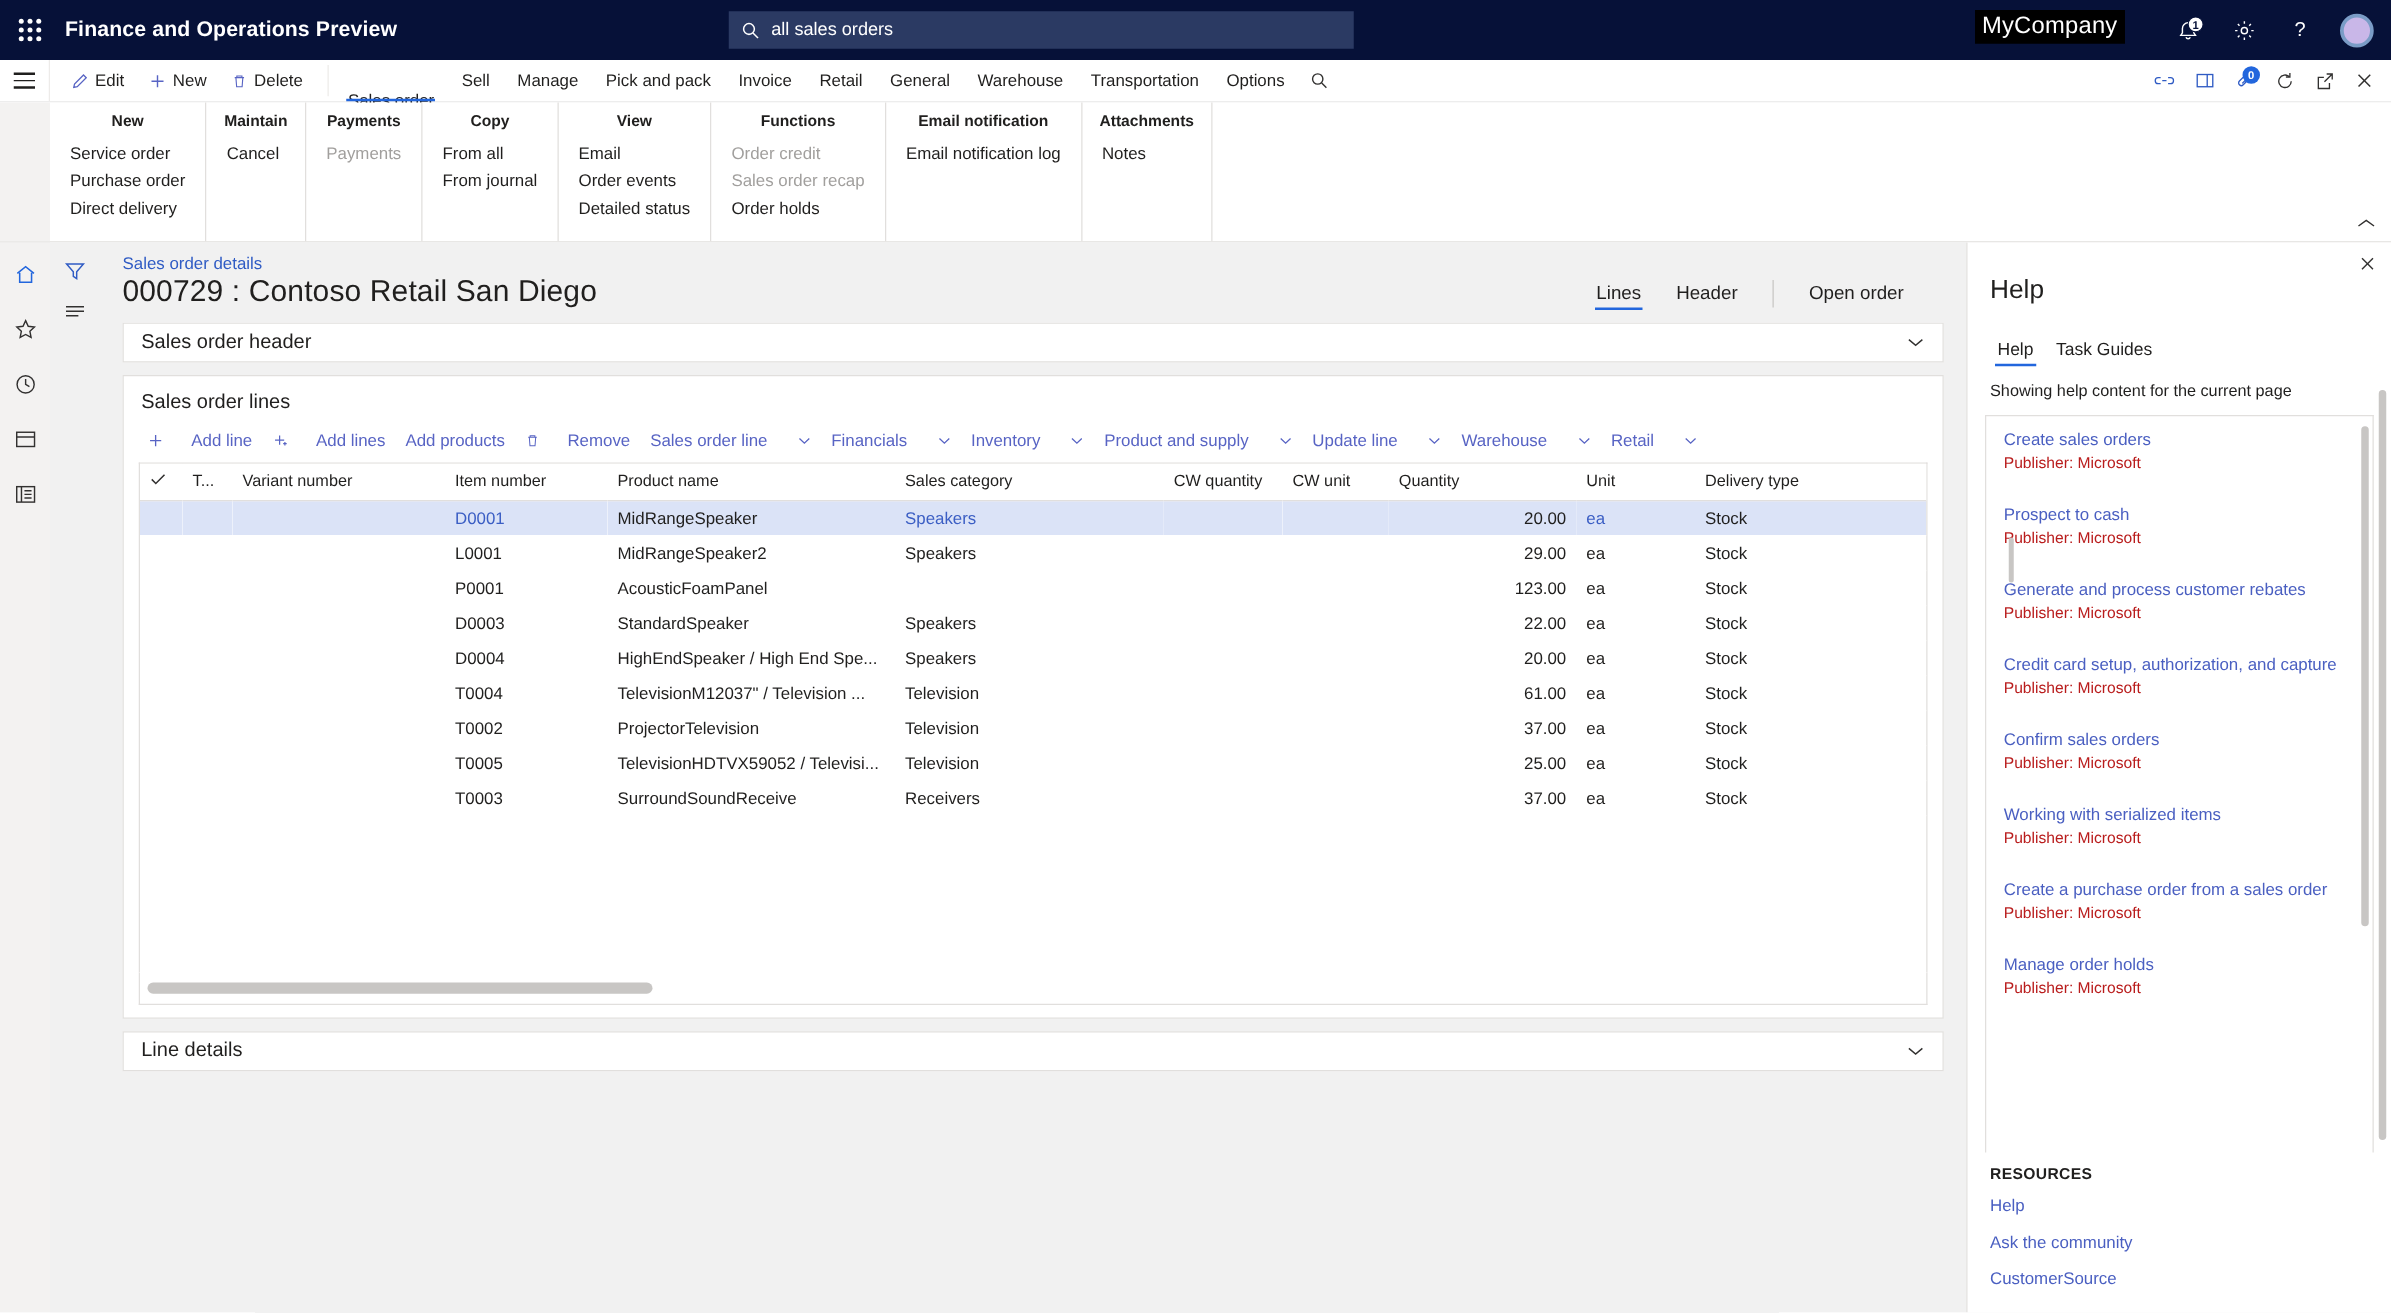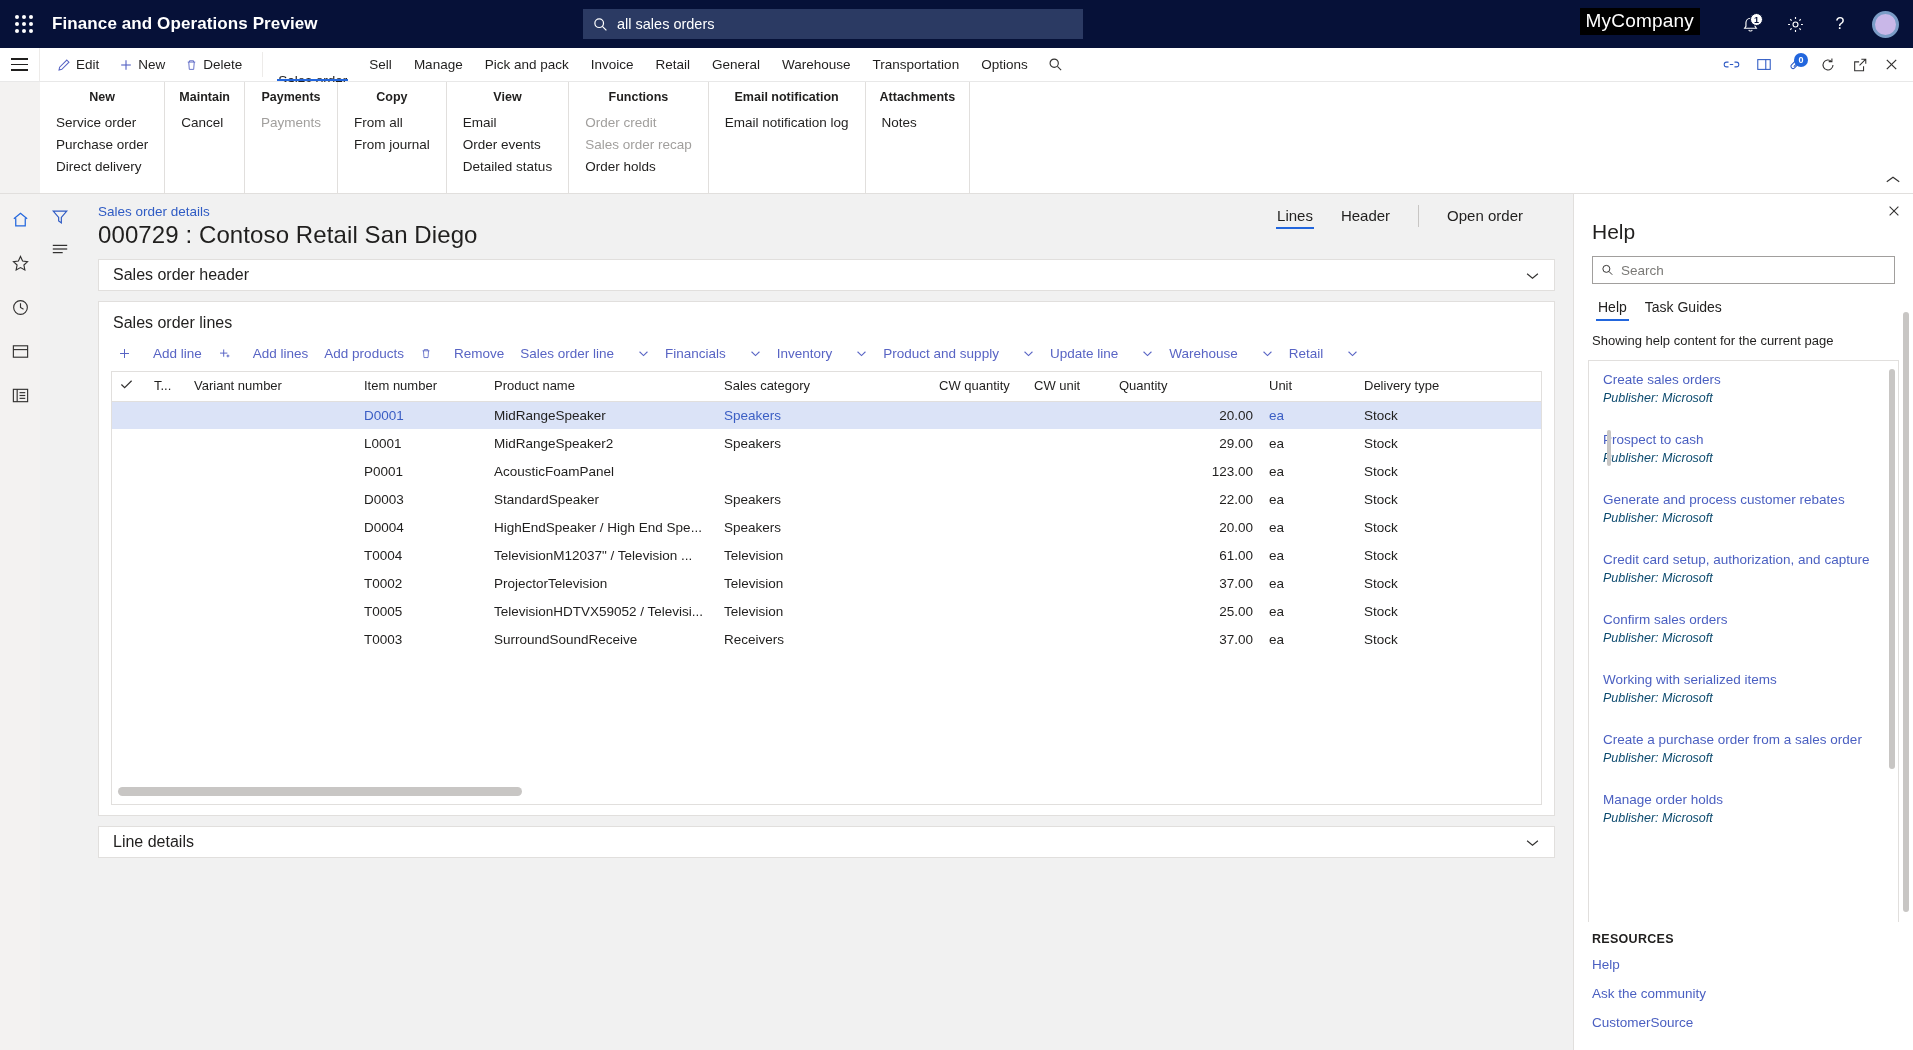--- a/index.html
+++ b/index.html
@@ -140,21 +140,21 @@
   }
   .fr-icon { cursor: pointer; color: #2f5bc4; display:flex; }
   .fr-icon.dark { color: #323130; }
 
   .page-inner { margin-left: 40px; flex: 1; min-width: 0; display: flex; flex-direction: column; overflow: hidden; }
 
   .page-head { padding: 8px 0 10px 18px; position: relative; background: #f1f1f1; }
   .breadcrumb { font-size: 13.5px; color: #2f5bc4; cursor: pointer; margin-bottom: 2px; display: inline-block; }
   .page-title { font-size: 24px; color: #201f1e; font-weight: normal; letter-spacing: .1px; }
   .page-tabs {
-    position: absolute; right: 38px; bottom: 30px; display: flex; align-items: flex-start; gap: 4px;
+    position: absolute; right: 38px; bottom: 10px; display: flex; align-items: flex-start; gap: 4px;
   }
   .ptab {
     font-size: 15px; color: #201f1e; padding: 2px 12px 5px 12px; cursor: pointer; position: relative;
   }
   .ptab.active::after {
     content: ""; position: absolute; left: 11px; right: 11px; bottom: 0; height: 2.5px; background: #2266dd;
   }
   .ptab-sep { width: 1px; height: 22px; background: #c8c6c4; margin: 0 12px; }
 
   
@@ -228,21 +228,21 @@
   .help-tabs { display: flex; padding: 12px 18px 0 18px; gap: 6px; }
   .htab { font-size: 14px; color: #201f1e; padding: 3px 6px 6px 6px; cursor: pointer; position: relative; }
   .htab.active::after { content:""; position:absolute; left:4px; right:4px; bottom:0; height:2.5px; background:#2266dd; }
   .help-note { font-size: 13px; color: #201f1e; padding: 12px 18px 8px 18px; }
   .help-list {
     margin: 4px 14px 0 14px; border: 1px solid #e1dfdd; border-bottom: none; flex: 1;
     overflow: hidden; position: relative; padding: 10px 14px 0 14px; min-height: 0;
   }
   .help-item { margin-bottom: 26px; }
   .help-item .hl { font-size: 13.5px; color: #4a5fc1; cursor: pointer; line-height: 17px; display: block; }
-  .help-item .hp { font-size: 12.5px; color: #0c4a6e; margin-top: 3px; font-style: italic; }
+  .help-item .hp { font-size: 12.5px; color: #b91c1c; margin-top: 3px; }
   .help-vscroll {
     position: absolute; right: 3px; top: 8px; width: 6px; height: 400px; background: #c8c6c4; border-radius: 4px;
   }
   .help-res { padding: 10px 18px 6px 18px; }
   .res-title { font-size: 12.5px; font-weight: bold; color: #201f1e; letter-spacing: .3px; margin-bottom: 11px; }
   .res-link { font-size: 13.5px; color: #4a5fc1; cursor: pointer; display: block; margin-bottom: 14px; }
 
   .pane-vscroll-outer {
     position: absolute; right: 2px; top: 58px; bottom: 6px; width: 8px;
   }
@@ -802,27 +802,20 @@
 
     <div class="helppane">
       <div class="help-close">
         <svg width="14" height="14" viewBox="0 0 16 16" stroke="#323130" stroke-width="1.3">
             <line x1="3" y1="3" x2="13" y2="13"></line>
             <line x1="13" y1="3" x2="3" y2="13"></line>
           </svg>
       </div>
       <div class="help-title">Help</div>
 
-      <div class="help-search">
-        <svg width="14" height="14" viewBox="0 0 16 16">
-            <circle cx="6.6" cy="6.6" r="4.3" fill="none" stroke="#323130" stroke-width="1.2"></circle>
-            <line x1="9.9" y1="9.9" x2="13.8" y2="13.8" stroke="#323130" stroke-width="1.2"></line>
-          </svg>
-        <input type="text" placeholder="Search" style="">
-      </div>
 
       <div class="help-tabs">
         <div class="htab active">Help</div>
         <div class="htab">Task Guides</div>
       </div>
 
       <div class="help-note">Showing help content for the current page</div>
 
       <div class="help-list">
         <div class="help-vscroll"></div>

